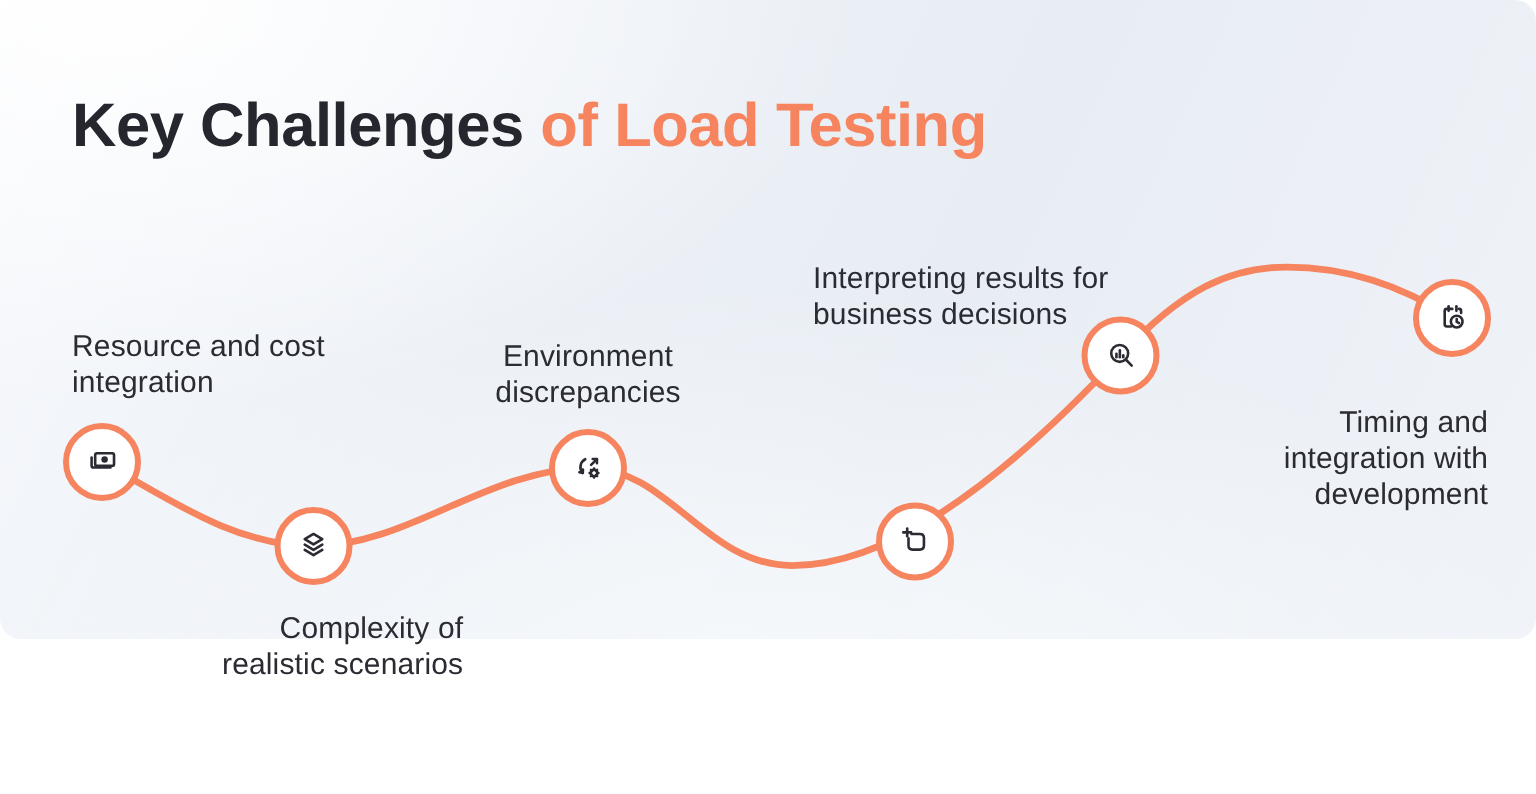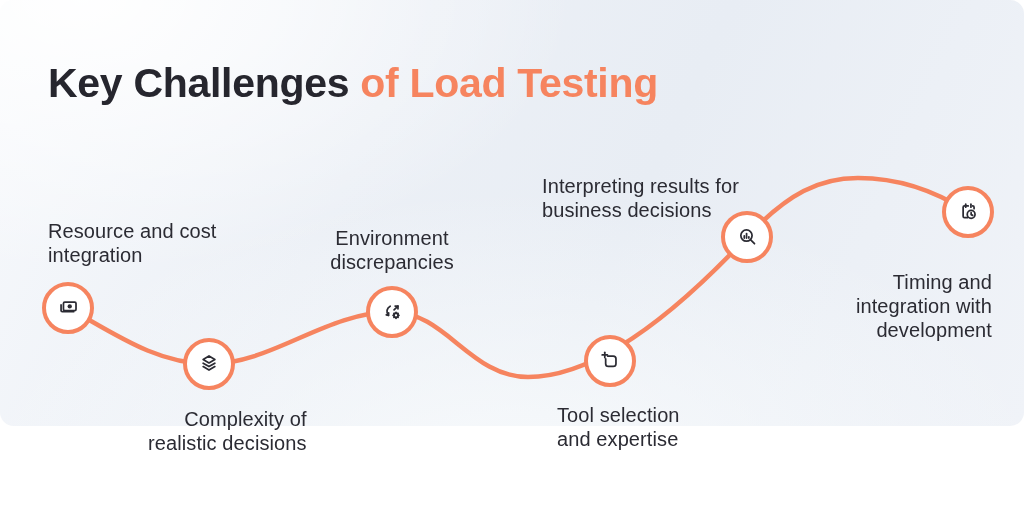--- a/index.html
+++ b/index.html
@@ -139,32 +139,28 @@
     </svg>
   </div>
 
   <div class="label lbl-1">
     <span>Resource and cost</span>
     <span>integration</span>
   </div>
 
   <div class="label lbl-2">
     <span>Complexity of</span>
-    <span>realistic decisions</span>
+    <span>realistic scenarios</span>
   </div>
 
   <div class="label lbl-3">
     <span>Environment</span>
     <span>discrepancies</span>
   </div>
 
-  <div class="label lbl-4">
-    <span>Tool selection</span>
-    <span>and expertise</span>
-  </div>
 
   <div class="label lbl-5">
     <span>Interpreting results for</span>
     <span>business decisions</span>
   </div>
 
   <div class="label lbl-6">
     <span>Timing and</span>
     <span>integration with</span>
     <span>development</span>

